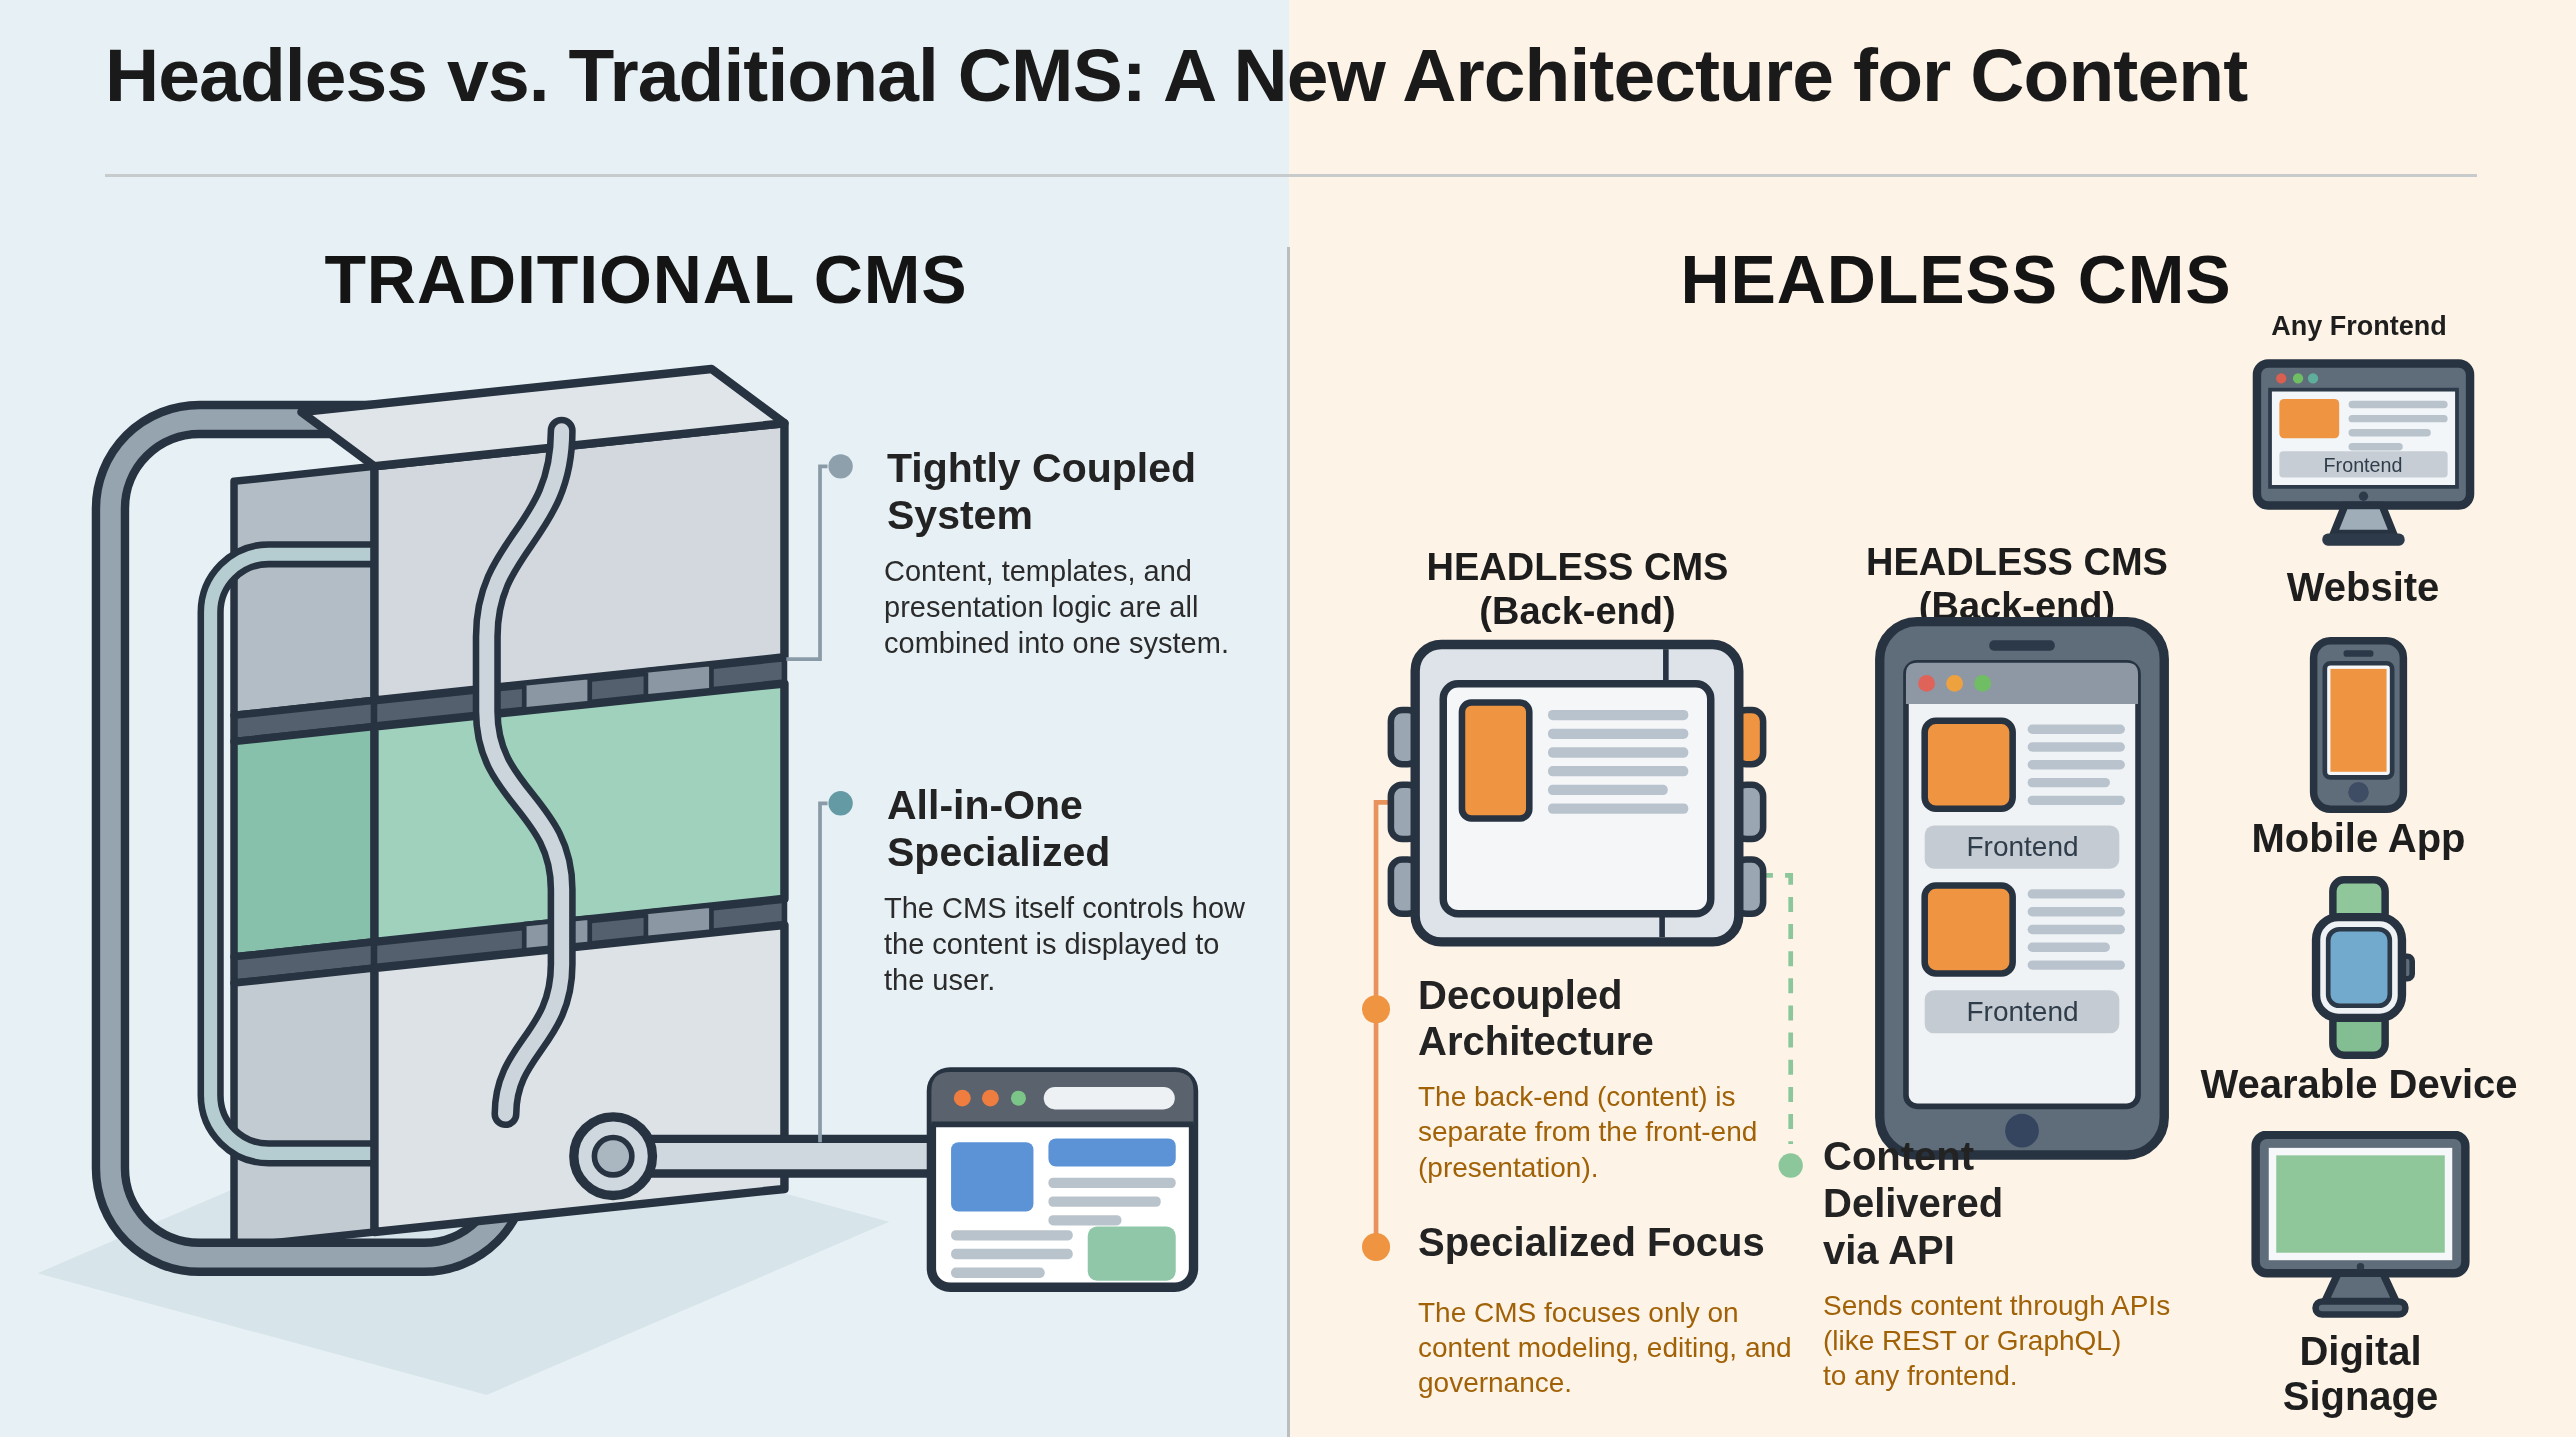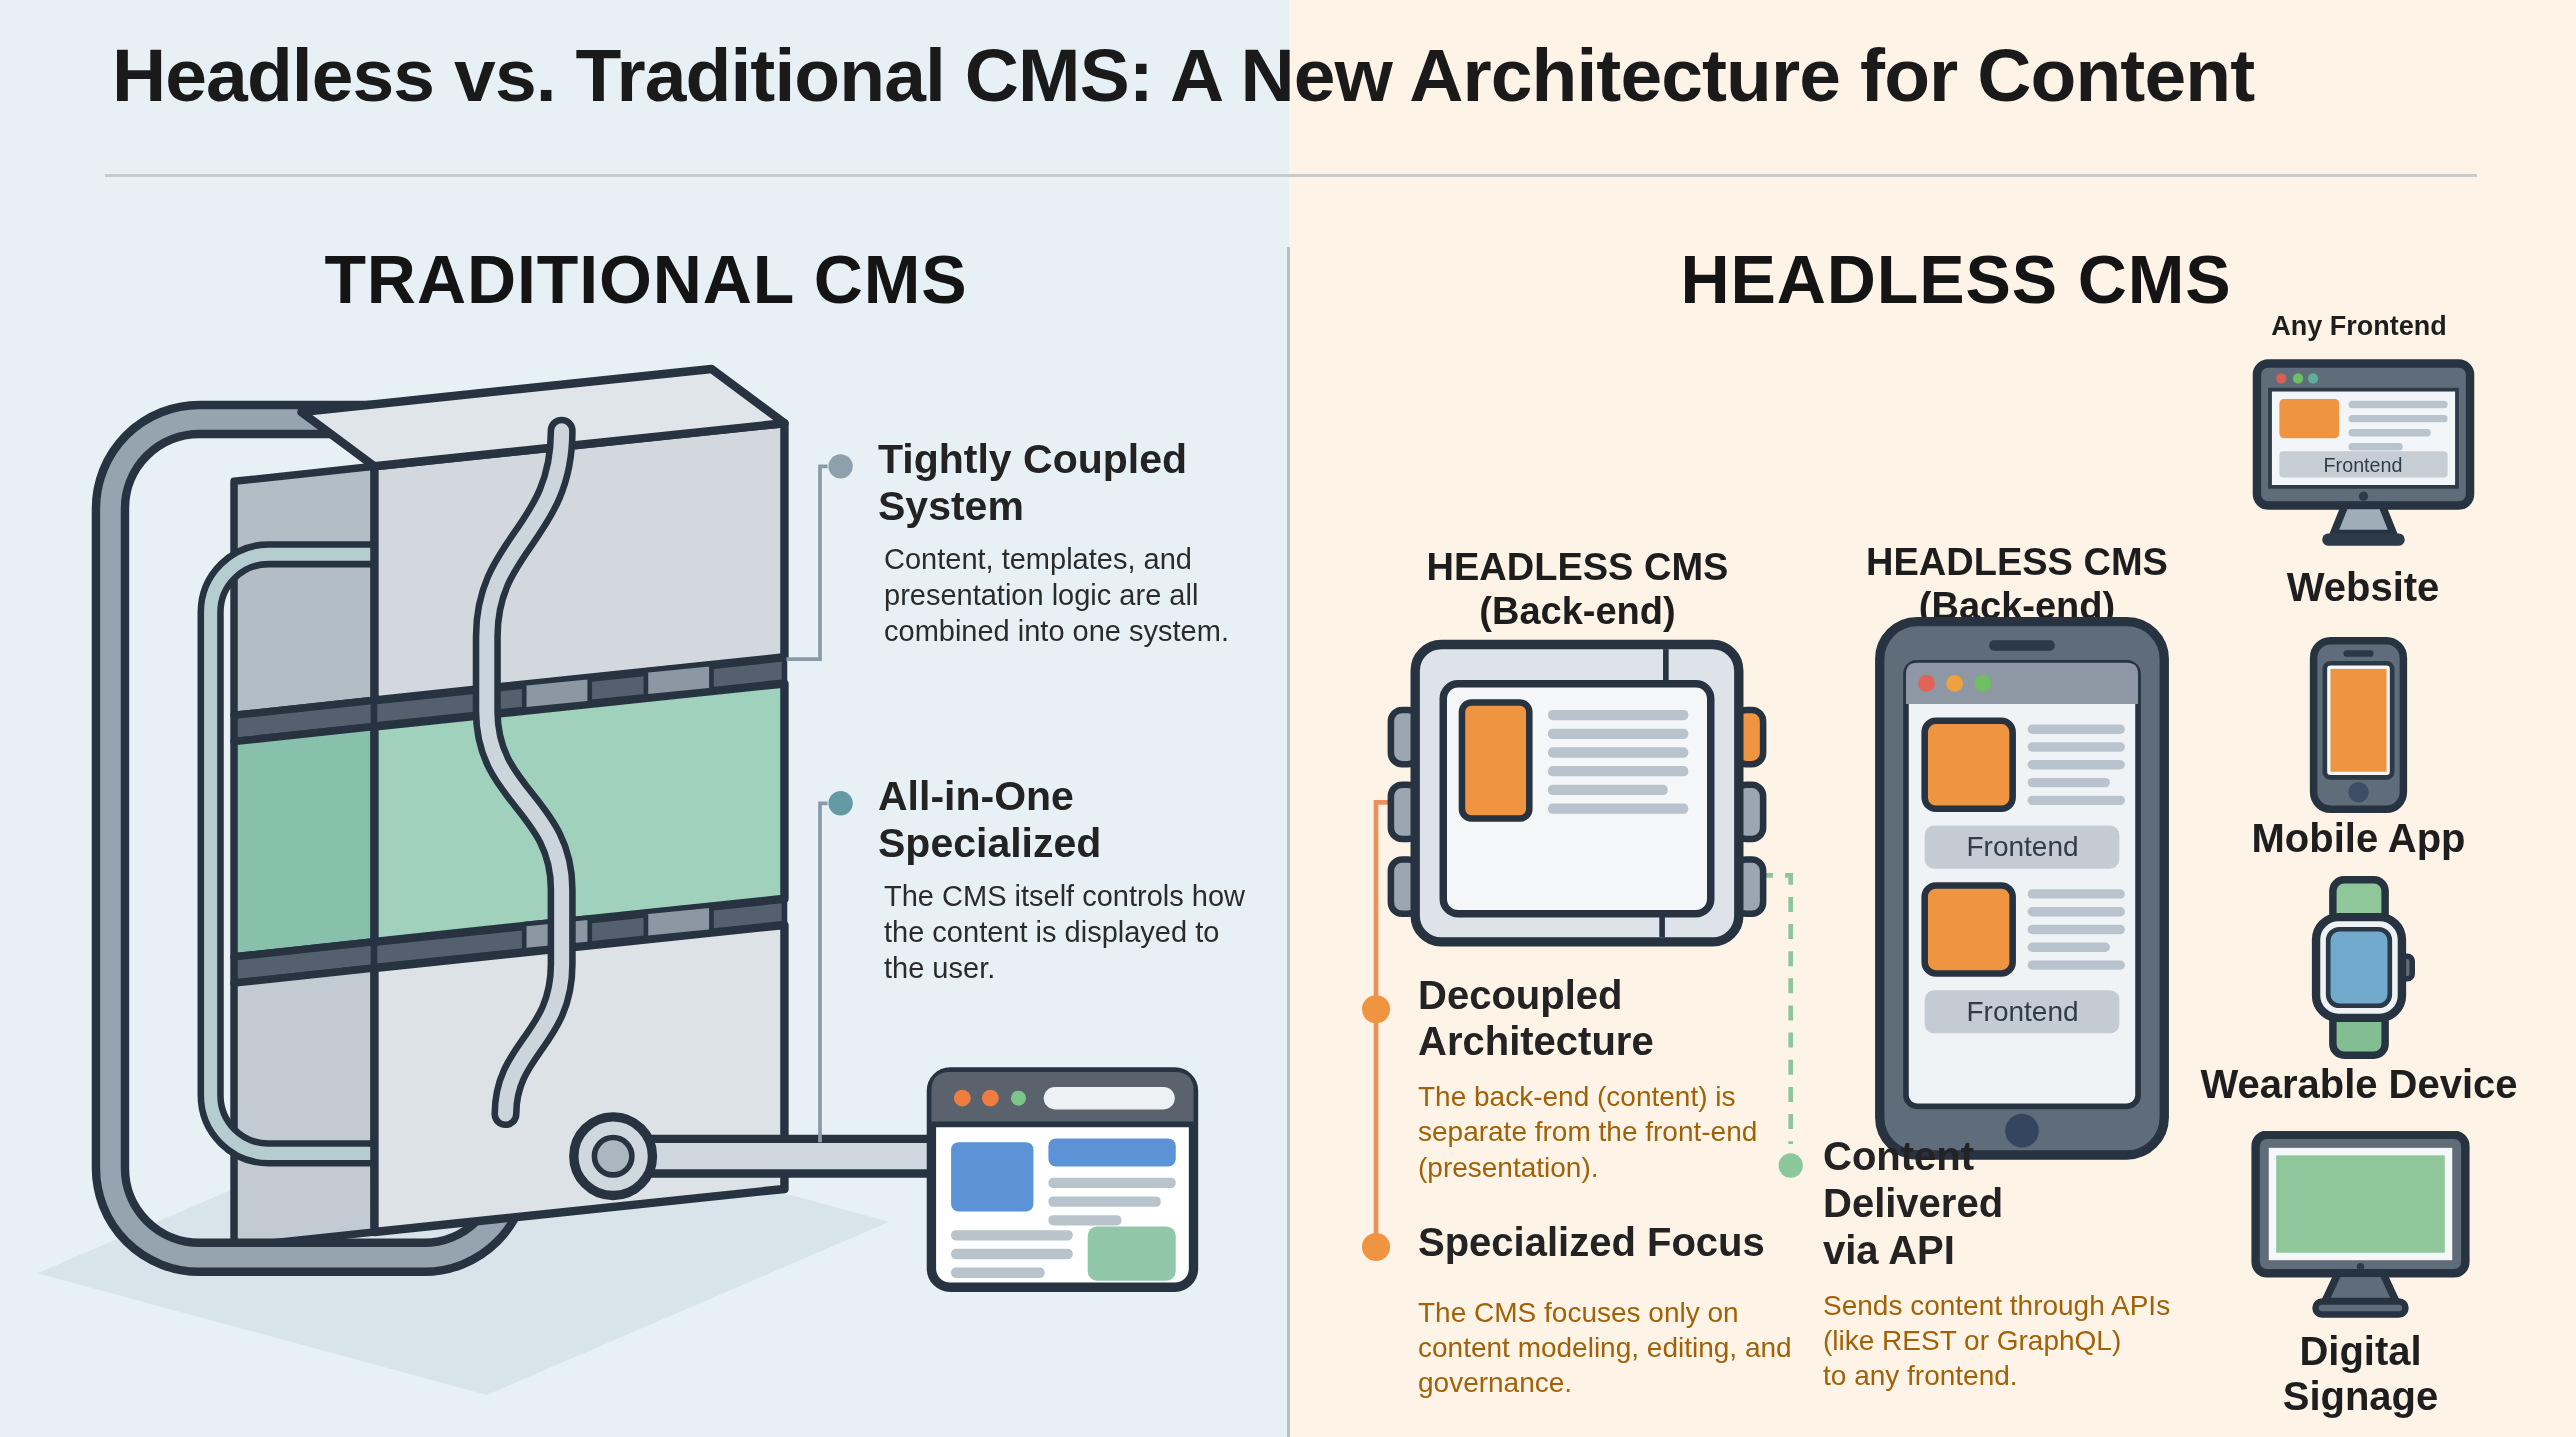--- a/index.html
+++ b/index.html
@@ -3,30 +3,30 @@
 <meta charset="utf-8">
 <style>
   html,body{margin:0;padding:0;background:#ffffff;}
   *{box-sizing:border-box;}
   .stage{position:relative;width:2576px;height:1438px;overflow:hidden;
          font-family:"Liberation Sans",sans-serif;}
   .abs{position:absolute;}
   .half{position:absolute;top:0;height:1438px;}
   .half-left{left:0;width:1289px;background:#e7f1f5;}
   .half-right{left:1289px;width:1287px;background:#fdf3e7;}
-  .main-title{position:absolute;left:112px;top:32px;font-size:75px;font-weight:700;
+  .main-title{position:absolute;left:105px;top:32px;font-size:75px;font-weight:700;
               color:#1a1a1a;white-space:nowrap;letter-spacing:-0.9px;}
   .title-rule{position:absolute;left:105px;top:174px;width:2372px;height:2.8px;background:#c7cbcb;}
   .v-divider{position:absolute;left:1287px;top:247px;width:2.8px;height:1191px;background:#babec0;}
   .col-head{position:absolute;font-size:68px;font-weight:700;letter-spacing:0.9px;
             color:#141414;text-align:center;}
   .sub-head{position:absolute;text-align:center;color:#1d1d1d;font-weight:700;
             font-size:38px;line-height:1.15;}
   .anno{position:absolute;}
-  .h-anno{margin:7px;font-size:41px;font-weight:700;line-height:1.14;color:#232323;}
+  .h-anno{margin:16px;font-size:41px;font-weight:700;line-height:1.14;color:#232323;}
   .p-anno{margin:13px 13px 0;font-size:29px;line-height:1.24;color:#2b2b2b;}
   .h-anno-r{margin:0;font-size:40px;font-weight:700;line-height:1.14;color:#232323;}
   .p-anno-r{margin:15px 0 0;font-size:28px;line-height:1.26;color:#a16207;}
   .pre{white-space:pre-line;}
   .box-label{position:absolute;left:1449px;top:827px;width:253px;text-align:center;
              font-size:24px;font-weight:700;line-height:1.2;color:#2b2b2b;white-space:pre-line;}
   .pill-label{position:absolute;text-align:center;font-weight:400;color:#2f3c4a;}
   .caption{position:absolute;font-size:40px;font-weight:700;color:#1e1e1e;text-align:center;}
 </style>
 </head>

